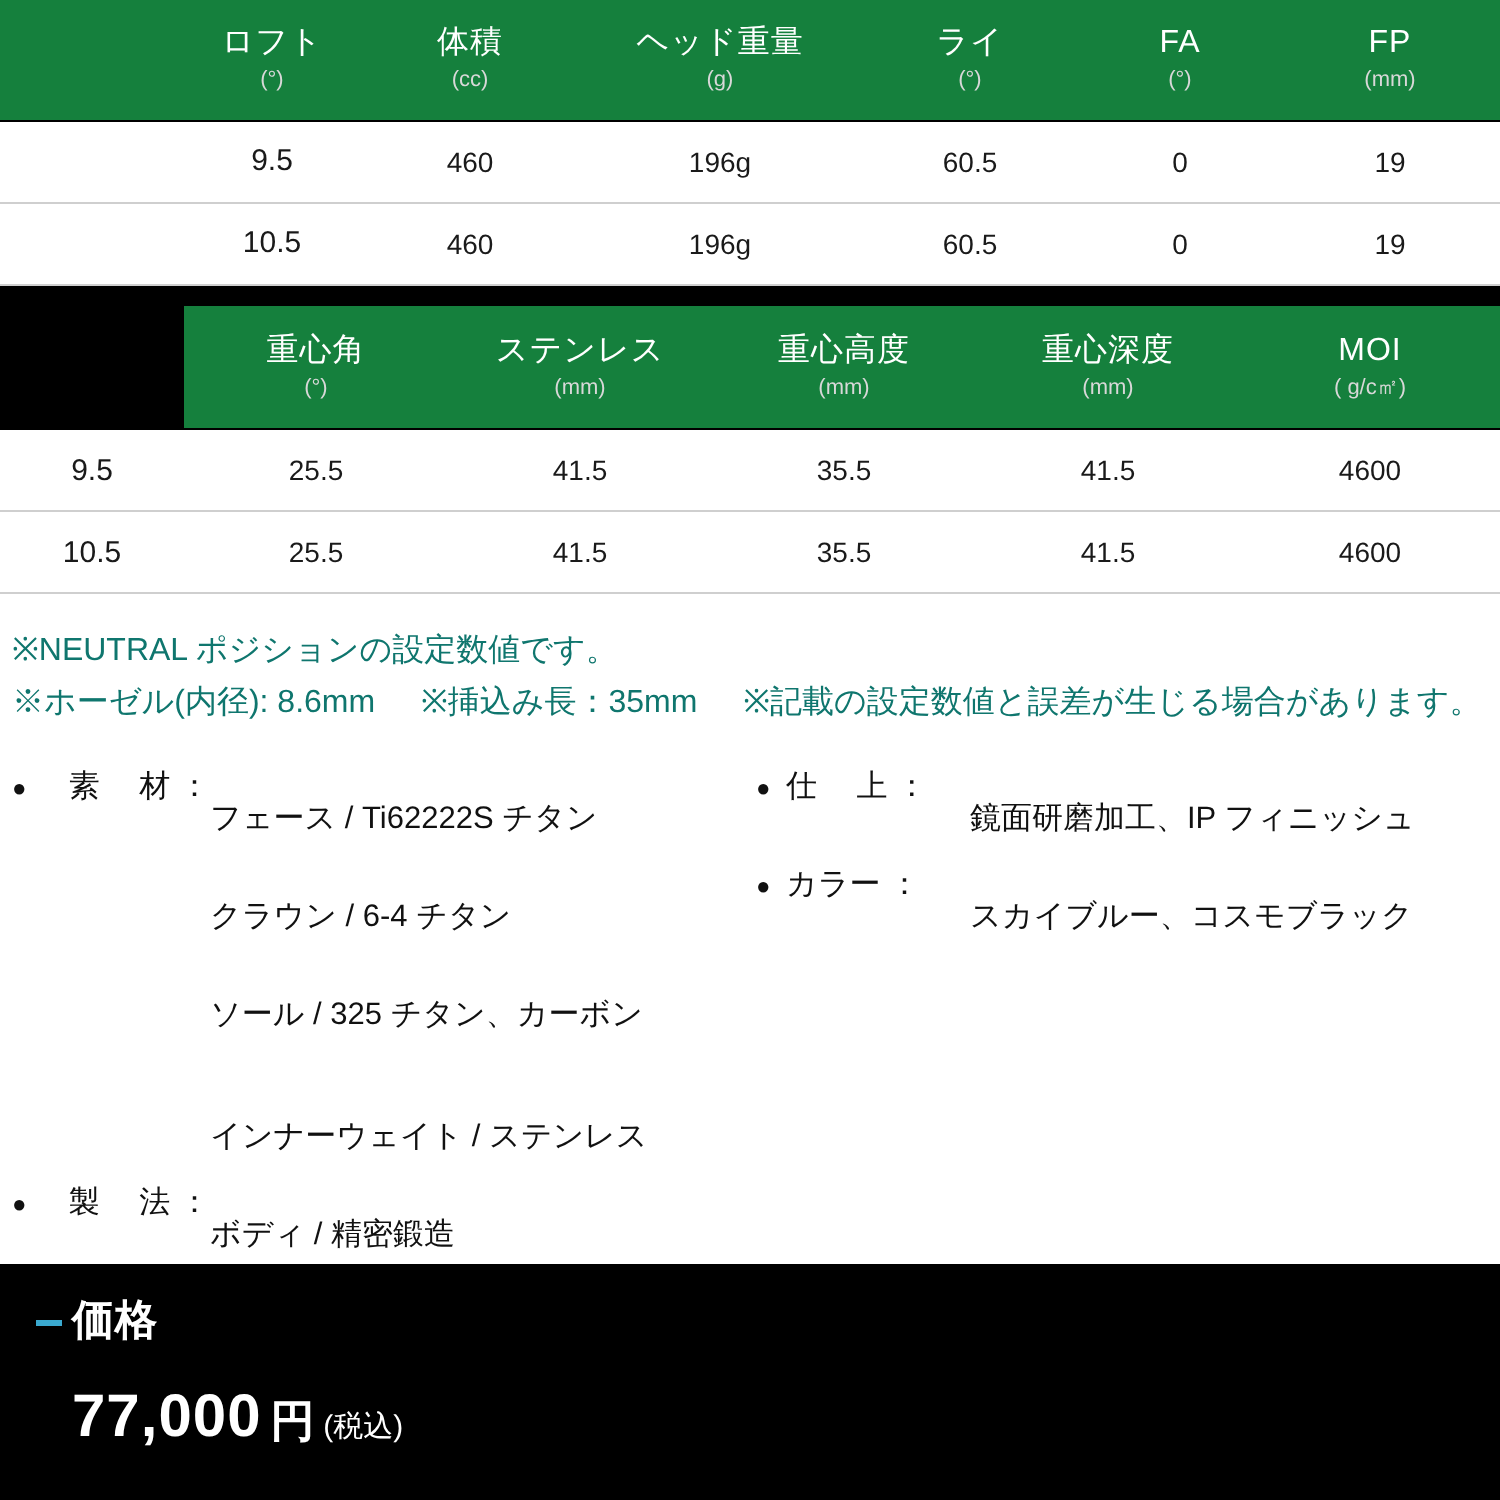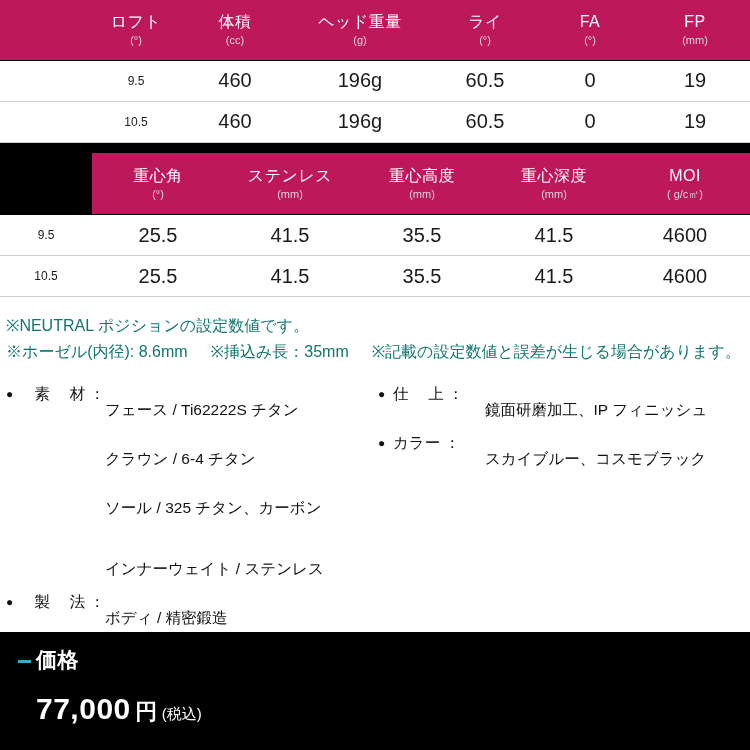--- a/index.html
+++ b/index.html
@@ -22,33 +22,33 @@
     table-layout: fixed;
   }
   .spec-table td, .spec-table th {
     padding: 0;
     margin: 0;
     text-align: center;
     vertical-align: middle;
     font-weight: normal;
   }
 
-  .hdr-row { background: #be185d; color: #ffffff; height: 60px; }
+  .hdr-row { background: #15803d; color: #ffffff; height: 60px; }
   .hdr-cell { padding: 6px 2px 8px 2px; }
   .hdr-main { font-size: 16px; letter-spacing: 0.5px; line-height: 1.15; }
   .hdr-unit { font-size: 11px; color: #d8d8d8; margin-top: 3px; line-height: 1.1; }
 
   .data-row { height: 41px; }
   .data-row td {
-    font-size: 20px;
+    font-size: 14px;
     color: #1a1a1a;
     border-bottom: 1px solid #cfcfcf;
   }
   .data-row.first td { border-top: 1px solid #000; }
-  .data-row td.lead { font-size: 12px; }
+  .data-row td.lead { font-size: 15px; }
 
   .tbl1 { margin-top: 0; }
   .spacer-black { height: 10px; background: #000; }
 
   .tbl2 .hdr-row { height: 62px; padding-left: 32px; }
 
   .blank-cell { background: #000; }
 
   
   .c1 { width: 88px; }

